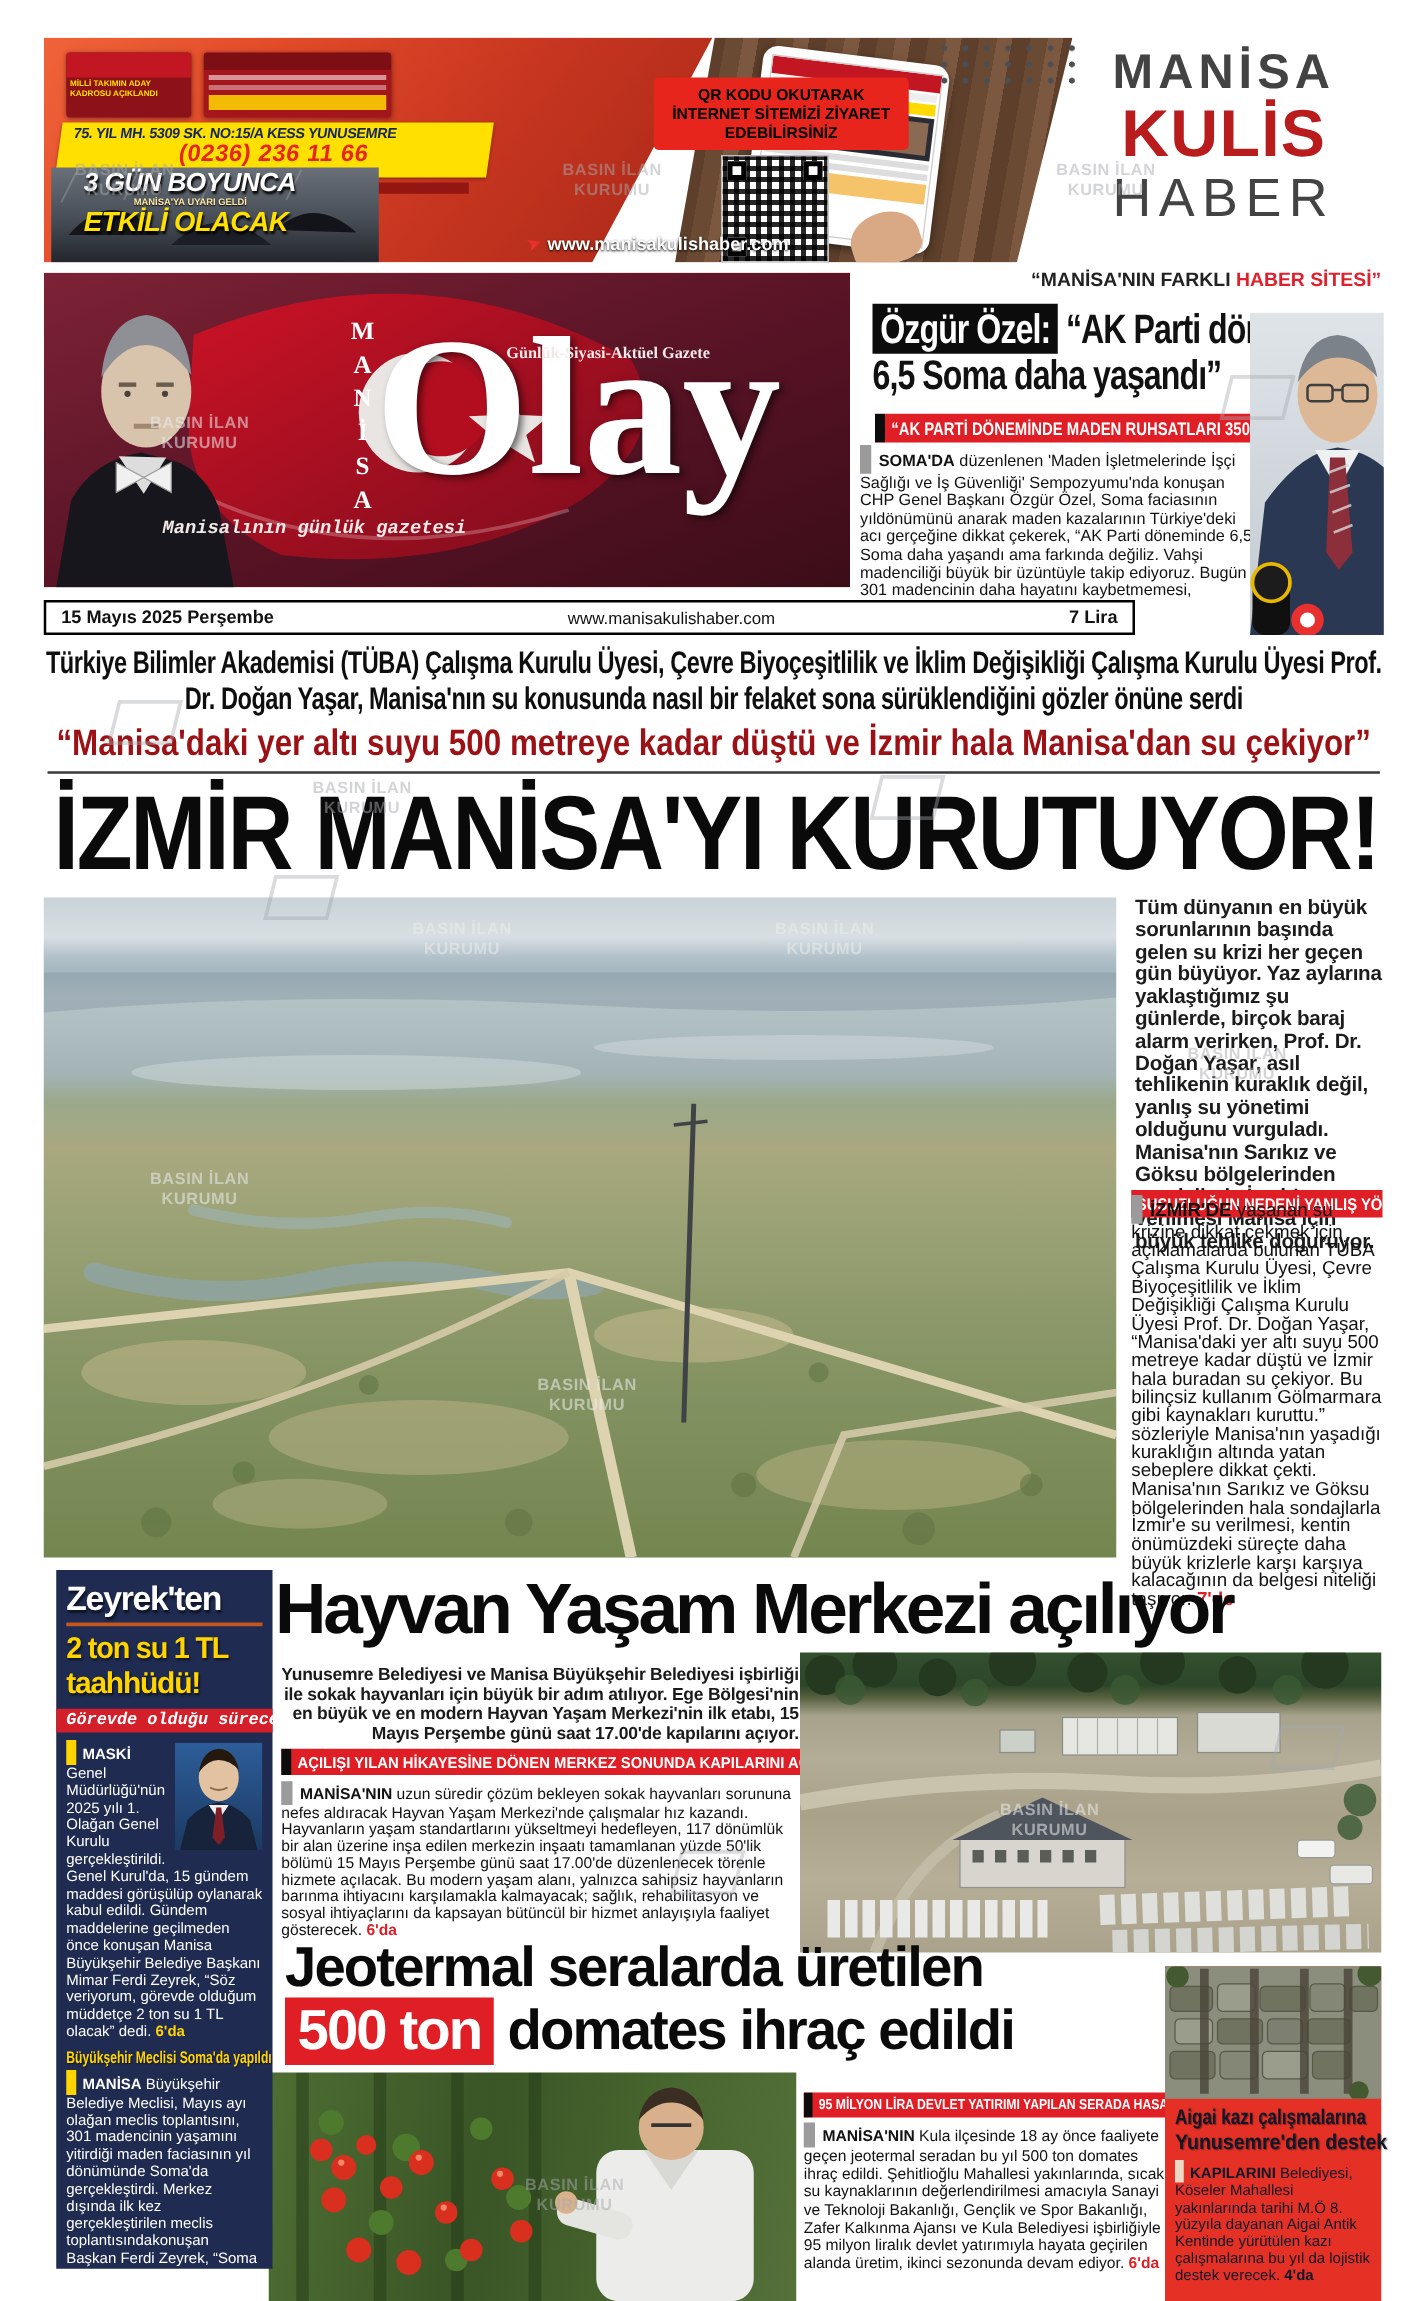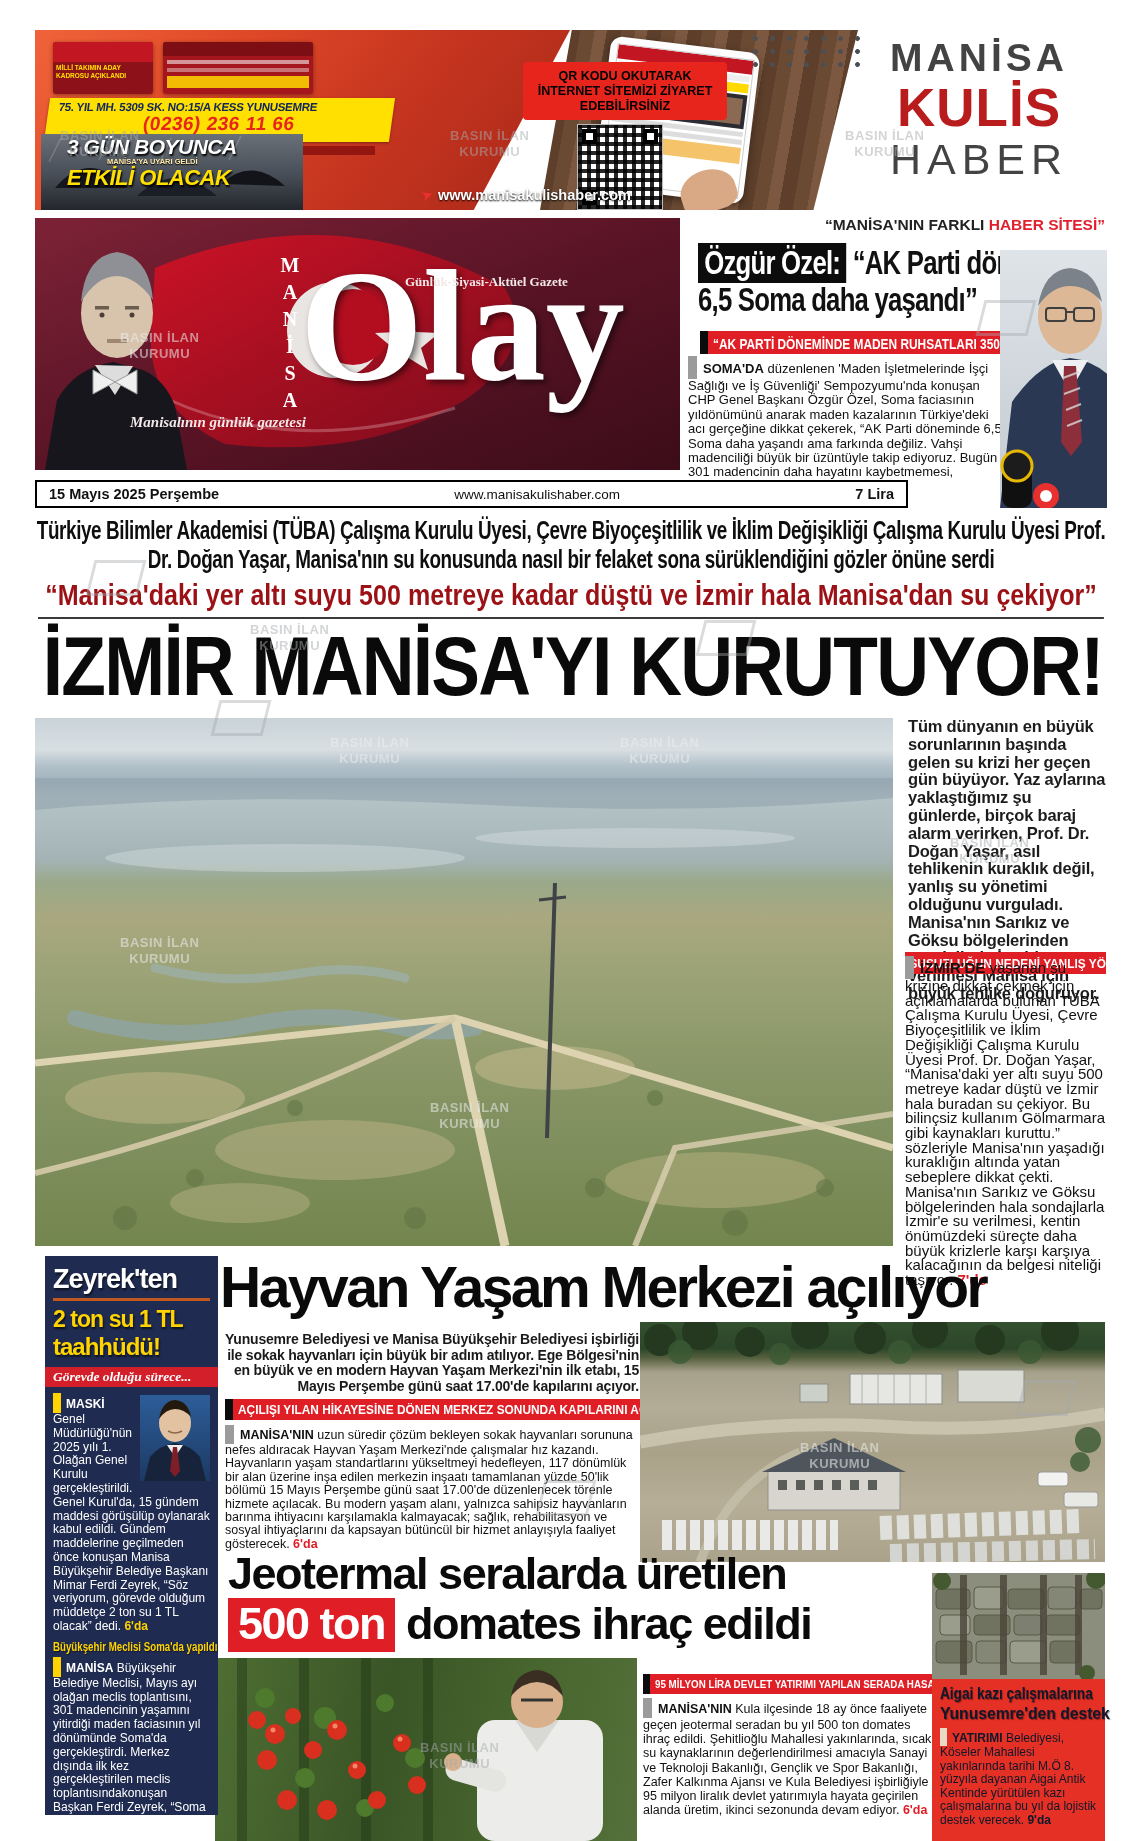--- a/index.html
+++ b/index.html
@@ -54,21 +54,21 @@
   .leadbar{display:inline-block;width:9px;height:23px;background:#9b9b9b;margin-right:6px;vertical-align:-6px;}
   .ref{color:#e01e26;font-weight:bold;}
   .body-txt{text-align:left;}
   
   .navy{position:absolute;left:45px;top:1256px;width:173px;height:559px;background:#1f2b50;
         padding:8px;box-sizing:border-box;color:#fff;z-index:2;}
   .ylw{color:#ffd400;}
   .leadbar-y{display:inline-block;width:8px;height:20px;background:#ffd400;margin-right:5px;vertical-align:-5px;}
   .leadbar-b{display:inline-block;width:7px;height:18px;background:#e9d9c6;margin-right:5px;vertical-align:-4px;}
   .photo{position:absolute;overflow:hidden;}
-  .serifit{font-family:Liberation Serif, serif;font-style:italic;font-weight:bold;}
+  .serifit{font-family:Liberation Mono, monospace;font-style:italic;font-weight:bold;}
 </style>
 </head>
 <body>
 
 <div class="banner">
   <div class="adL">
     <div class="thumb" style="left:18px;top:12px;width:100px;height:52px;background:#8d1118;">
       <div style="height:20px;background:#c21722;"></div>
       <div style="color:#ffe001;font-weight:bold;font-size:6.5px;padding:2px 3px;line-height:7.5px;">MİLLİ TAKIMIN ADAY KADROSU AÇIKLANDI</div>
     </div>
@@ -450,21 +450,21 @@
           <circle cx="10" cy="8" r="9"></circle>
           <circle cx="164" cy="6" r="10"></circle>
           <circle cx="155" cy="100" r="8"></circle>
         </g>
     </svg>
   </div>
   <div style="padding:5px 8px 0;color:#0f172a;">
     <div class="nw cx" style="transform:scaleX(.8);font-weight:800;font-size:17px;text-shadow:1px 1px 1px rgba(0,0,0,.4);">Aigai kazı çalışmalarına</div>
     <div class="nw cx" style="transform:scaleX(.92);font-weight:800;font-size:17px;text-shadow:1px 1px 1px rgba(0,0,0,.4);">Yunusemre'den destek</div>
     <div style="font-size:12px;line-height:13.5px;margin-top:4px;">
-      <span class="leadbar-b"></span><b>YATIRIMI</b><span> Belediyesi, Köseler Mahallesi yakınlarında tarihi M.Ö 8. yüzyıla dayanan Aigai Antik Kentinde yürütülen kazı çalışmalarına bu yıl da lojistik destek verecek.</span> <b>9'da</b>
+      <span class="leadbar-b"></span><b>KAPILARINI</b><span> Belediyesi, Köseler Mahallesi yakınlarında tarihi M.Ö 8. yüzyıla dayanan Aigai Antik Kentinde yürütülen kazı çalışmalarına bu yıl da lojistik destek verecek.</span> <b>4'da</b>
     </div>
   </div>
 </div>
 
 <div class="wm" style="left:60px;top:128px;"><span>BASIN İLAN</span><br><span>KURUMU</span></div>
 <div class="wm" style="left:450px;top:128px;"><span>BASIN İLAN</span><br><span>KURUMU</span></div>
 <div class="wm" style="left:845px;top:128px;"><span>BASIN İLAN</span><br><span>KURUMU</span></div>
 <div class="wm lt" style="left:120px;top:330px;"><span>BASIN İLAN</span><br><span>KURUMU</span></div>
 <div class="wm" style="left:250px;top:622px;"><span>BASIN İLAN</span><br><span>KURUMU</span></div>
 <div class="wm lt" style="left:330px;top:735px;"><span>BASIN İLAN</span><br><span>KURUMU</span></div>

